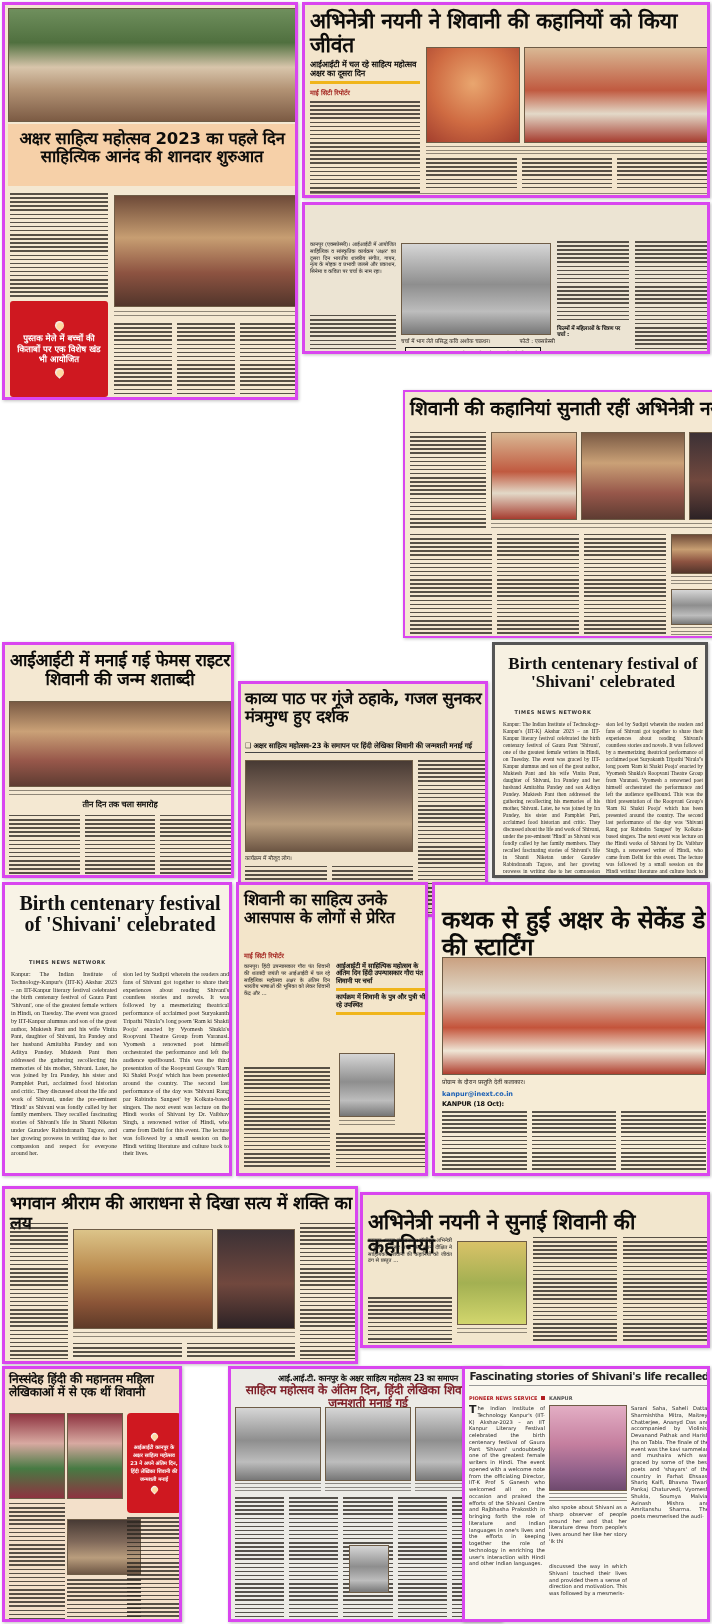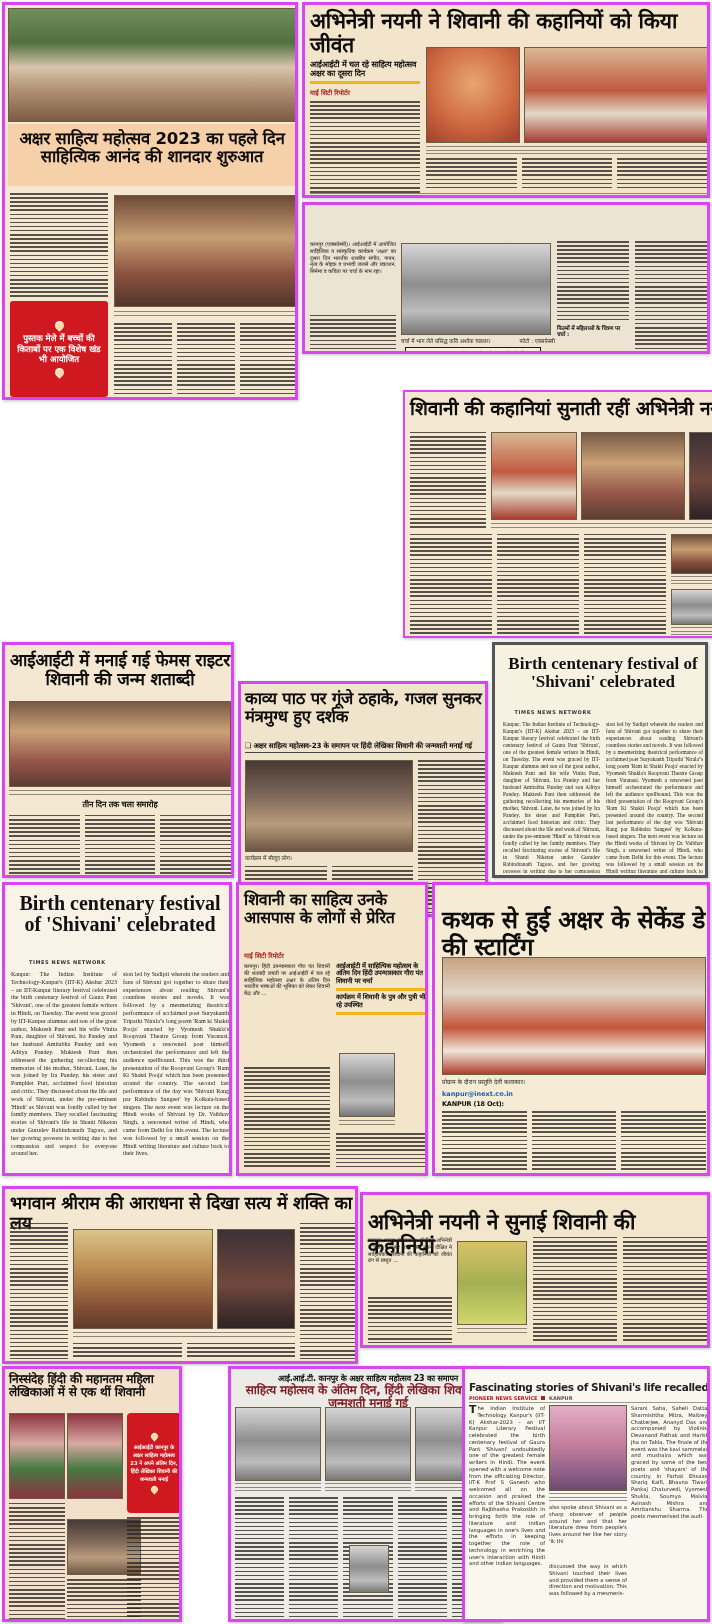--- a/index.html
+++ b/index.html
@@ -237,21 +237,21 @@
       <div class="sim"></div>
       <div class="sim"></div>
       <div class="sim"></div>
       <div class="sim"></div>
       <div class="sim"></div>
     </div>
     <div class="abs ph ph-bw" style="left:118px;top:176px;width:40px;height:48px;"></div>
   </div>
 
   <div class="clip" style="left:462px;top:1366px;width:248px;height:256px;background:#faf7ef;">
-    <div class="abs" style="left:4px;top:12px;width:240px;font-size:10.5px;font-weight:700;letter-spacing:-0.4px;color:#222;border-bottom:1px solid #999;padding-bottom:9px;">Fascinating stories of Shivani's life recalled</div>
+    <div class="abs" style="left:4px;top:1px;width:240px;font-size:10.5px;font-weight:700;letter-spacing:-0.4px;color:#222;border-bottom:1px solid #999;padding-bottom:3px;text-align:right;">Fascinating stories of Shivani's life recalled</div>
     <div class="abs" style="left:4px;top:26px;width:240px;font-size:5px;font-weight:700;color:#b01c20;">
       <span>PIONEER NEWS SERVICE</span>
       <span style="display:inline-block;width:4px;height:4px;background:#b01c20;margin:0 2px;"></span>
       <span style="color:#555;">KANPUR</span>
     </div>
     <div class="abs engsans dropcap" style="left:4px;top:36px;width:76px;height:212px;overflow:hidden;">The Indian Institute of Technology Kanpur's (IIT-K) Akshar-2023 – an IIT Kanpur Literary Festival celebrated the birth centenary festival of Gaura Pant 'Shivani' undoubtedly one of the greatest female writers in Hindi. The event opened with a welcome note from the officiating Director, IIT-K Prof S Ganesh who welcomed all on the occasion and praised the efforts of the Shivani Centre and Rajbhasha Prakostkh in bringing forth the role of literature and Indian languages in one's lives and the efforts in keeping together the role of technology in enriching the user's interaction with Hindi and other Indian languages.</div>
     <div class="abs" style="left:84px;top:36px;width:78px;">
       <div class="ph ph-pink" style="height:86px;"></div>
       <div class="sim lite" style="height:8px;margin:2px 0 3px;"></div>
       <div class="engsans" style="height:56px;overflow:hidden;">also spoke about Shivani as a sharp observer of people around her and that her literature drew from people's lives around her like her story 'Ik thi</div>

